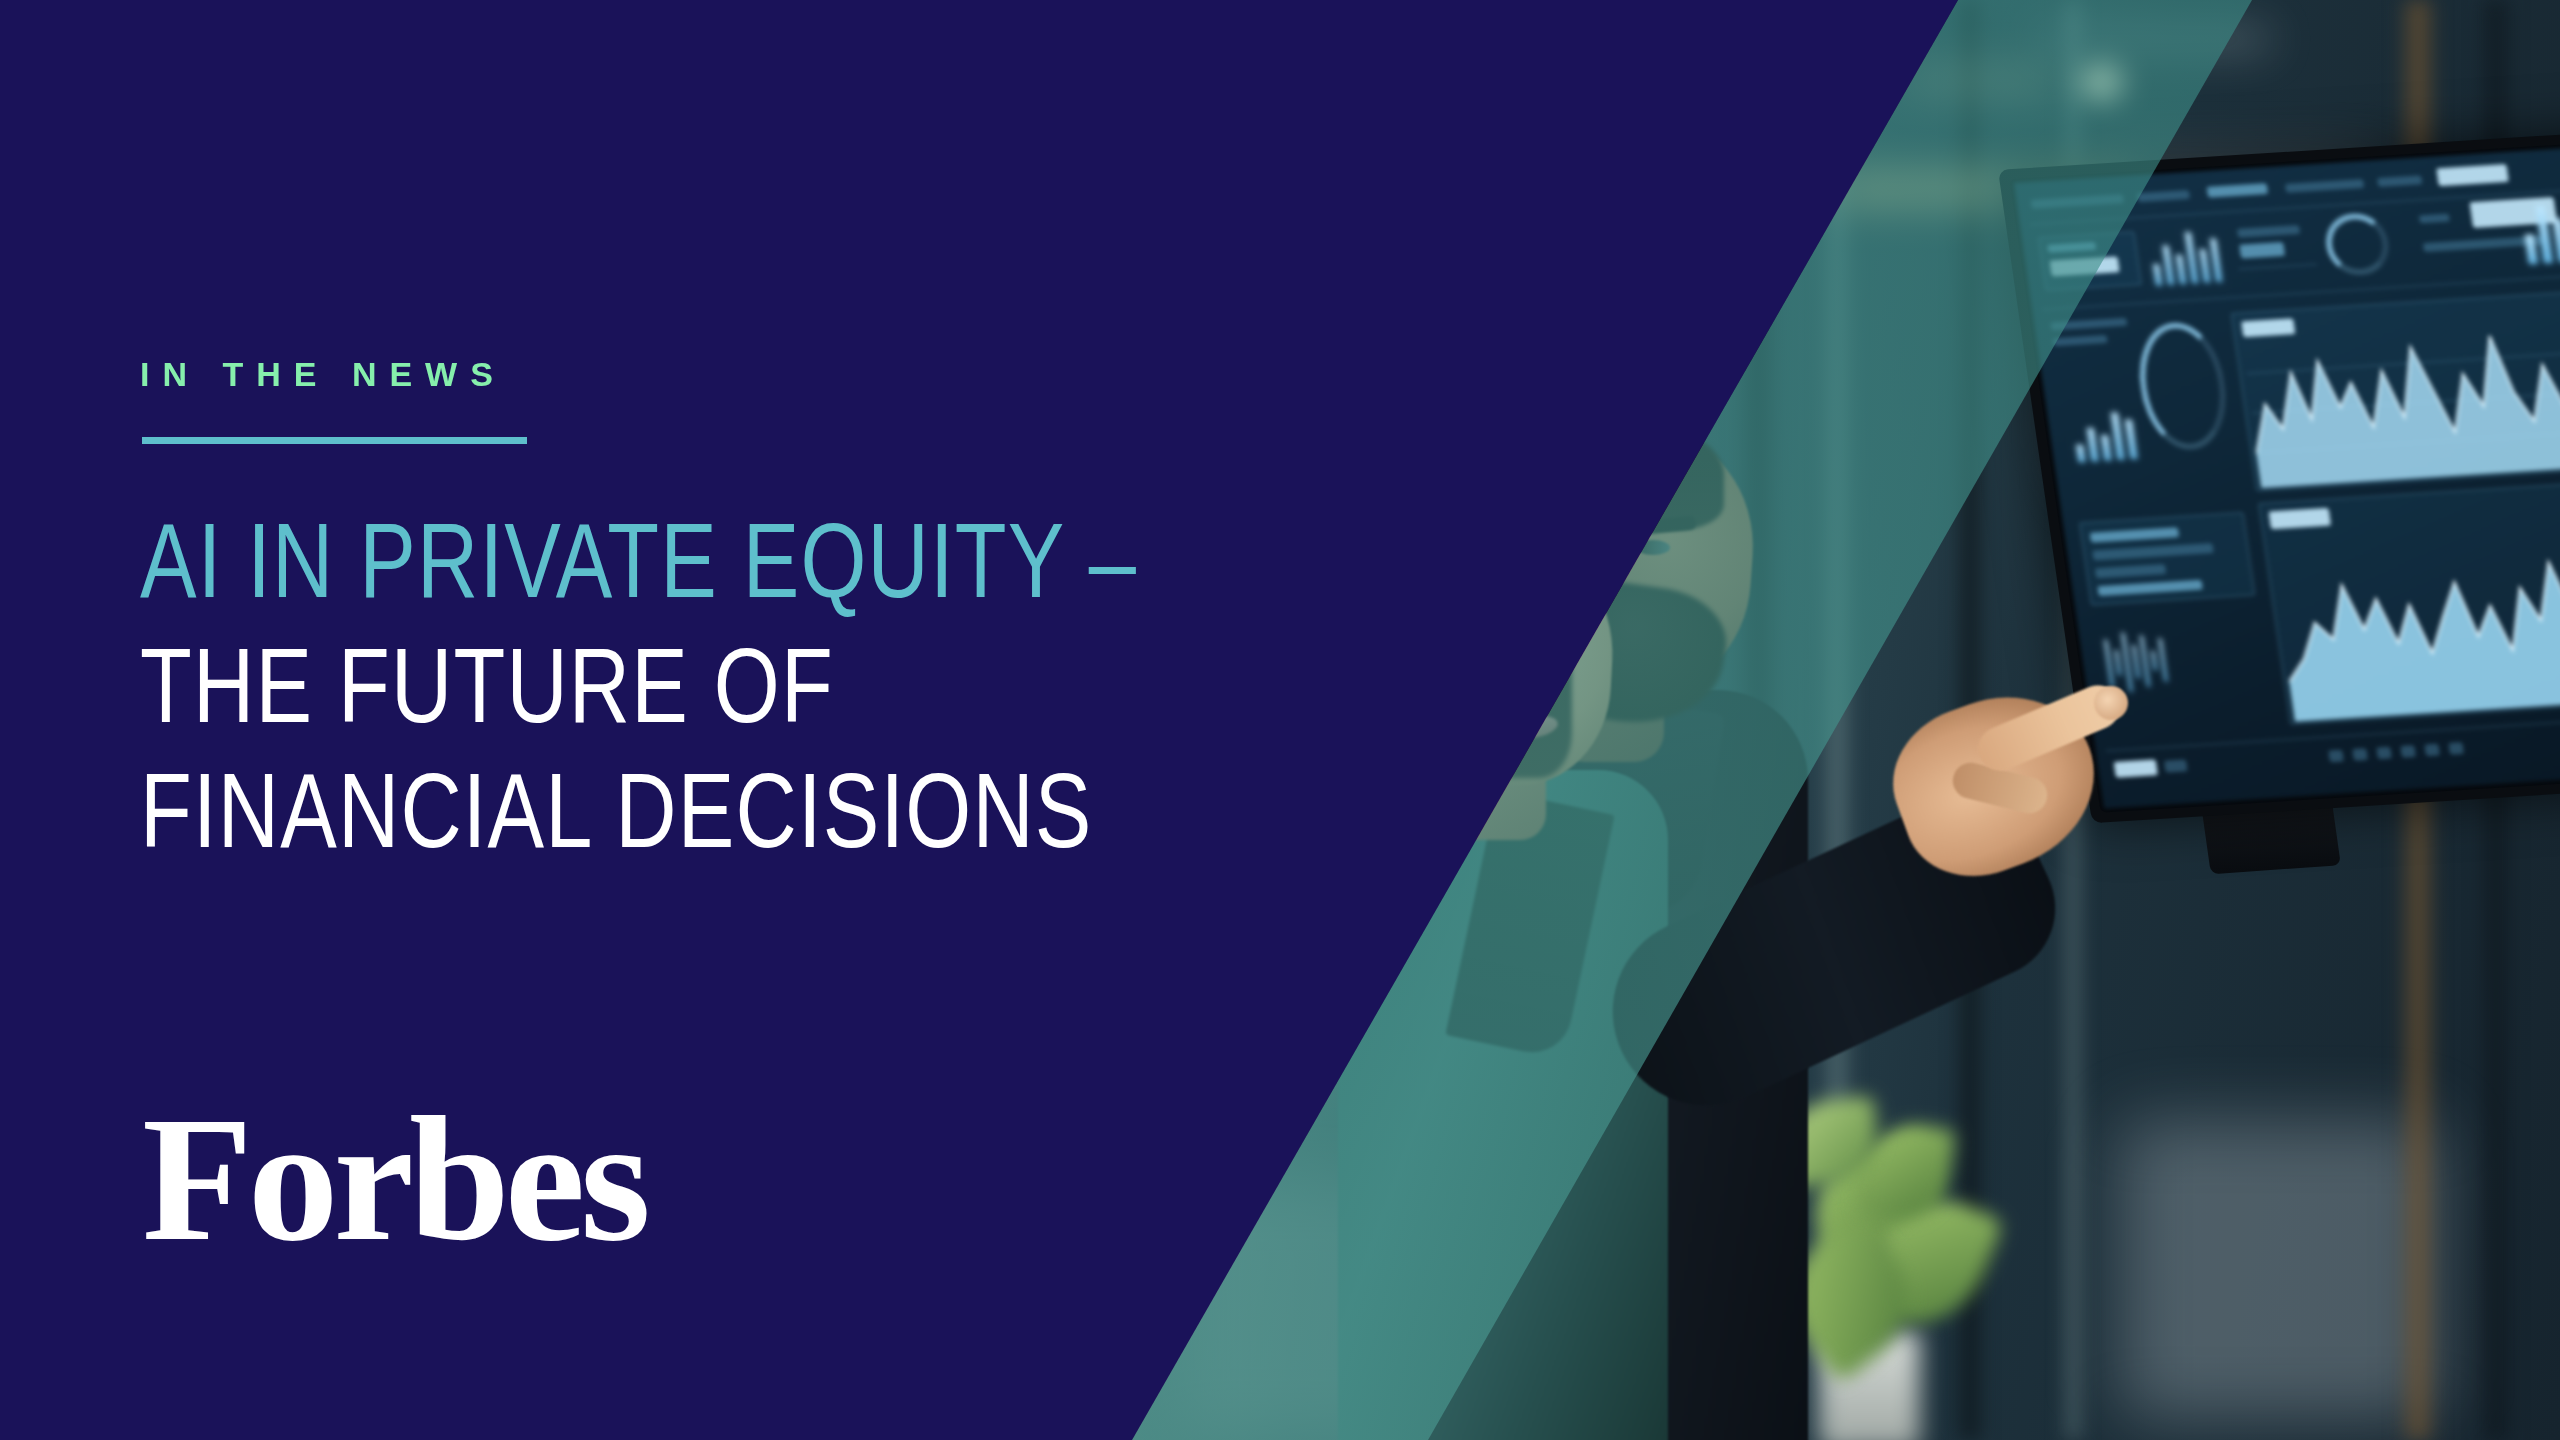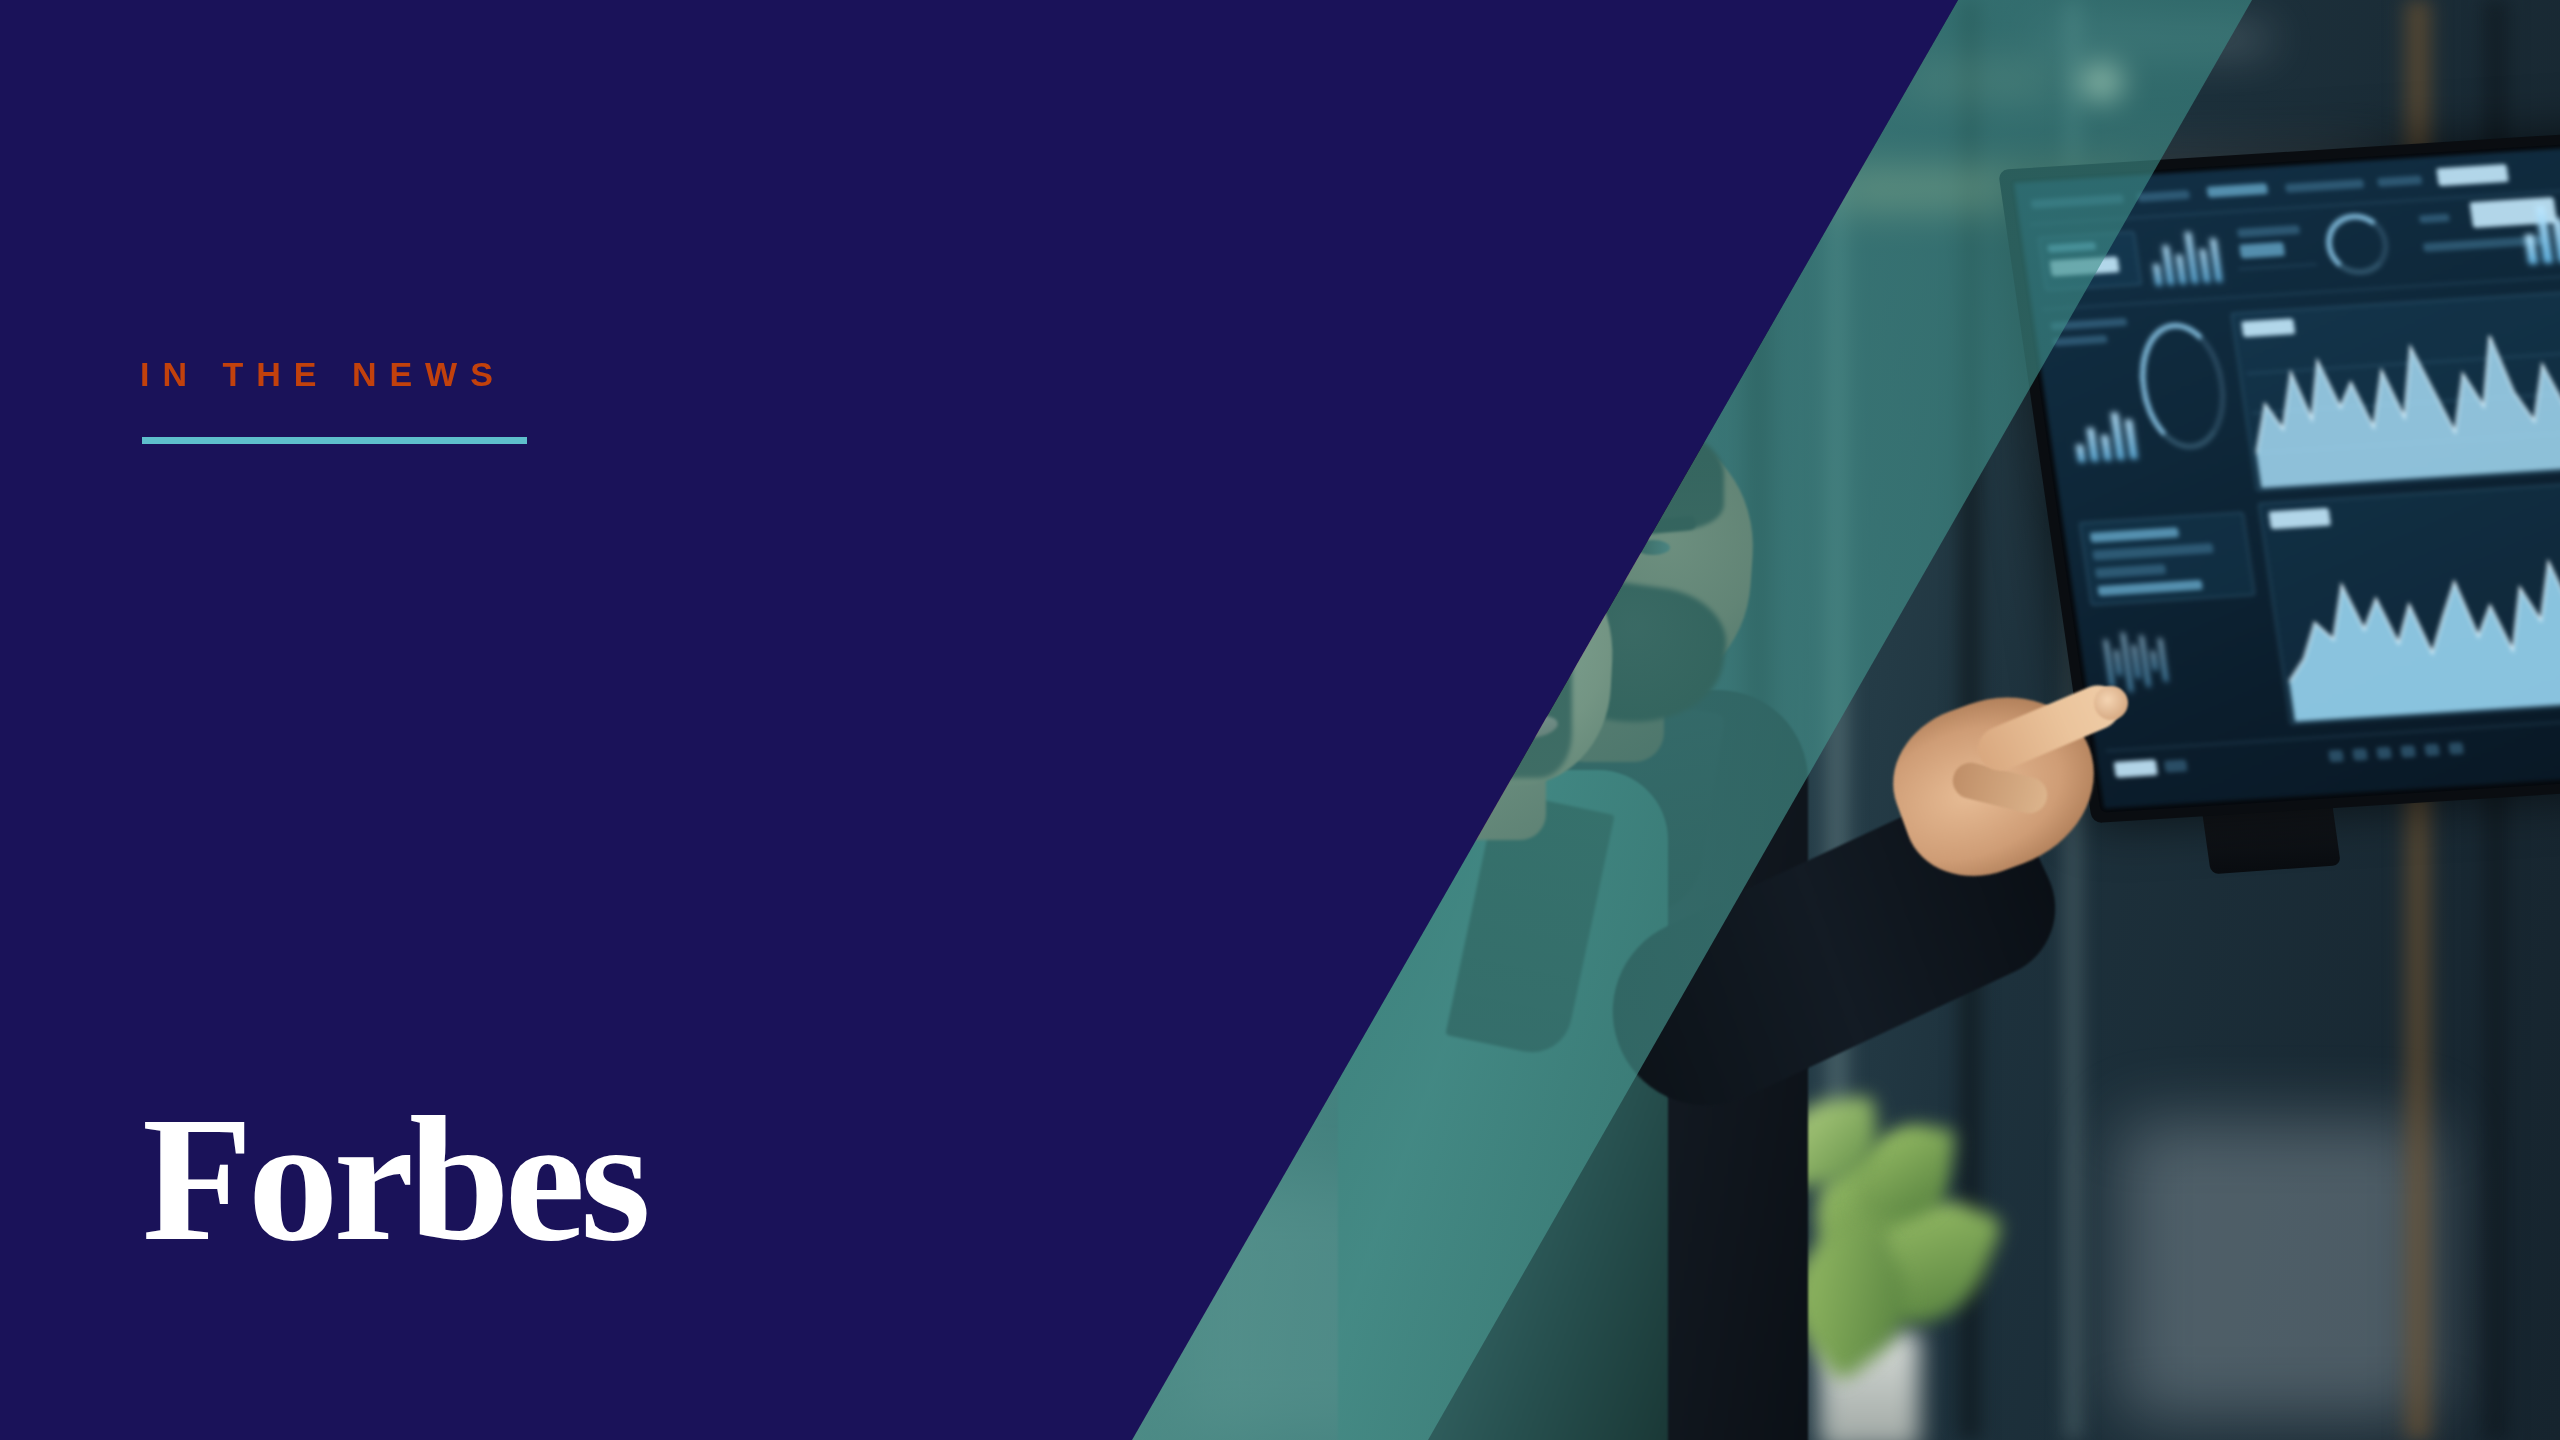--- a/index.html
+++ b/index.html
@@ -190,21 +190,21 @@
     -webkit-clip-path: polygon(0 0, 1958px 0, 1132px 1440px, 0 1440px);
     clip-path: polygon(0 0, 1958px 0, 1132px 1440px, 0 1440px);
   }
 
   
   .content { position:absolute; left:140px; top:0; width:1250px; height:1440px; }
 
   .eyebrow {
     position:absolute; top:357px; left:0;
     font-size:34px; font-weight:700; letter-spacing:13px;
-    color:#c2410c; line-height:1;
+    color:#86efac; line-height:1;
   }
   .eyebrow-rule {
     position:absolute; top:437px; left:2px; width:385px; height:7px;
     background:var(--teal,#5ebfcc);
   }
 
   .headline { position:absolute; top:498px; left:0; width:1300px; }
   .hl-line {
     display:block;
     font-family:"Liberation Sans Narrow","Liberation Sans", sans-serif;
@@ -393,17 +393,22 @@
     <div class="teal-band"></div>
   </div>
 
   <div class="navy-wedge"></div>
 
   <div class="content">
 
     <div class="eyebrow">IN THE NEWS</div>
     <div class="eyebrow-rule"></div>
 
+    <div class="headline">
+      <span class="hl-line hl-teal">AI IN PRIVATE EQUITY –</span>
+      <span class="hl-line hl-white">THE FUTURE OF</span>
+      <span class="hl-line hl-white">FINANCIAL DECISIONS</span>
+    </div>
 
     <div class="forbes">Forbes</div>
   </div>
 
 </div>
 
 </body></html>

